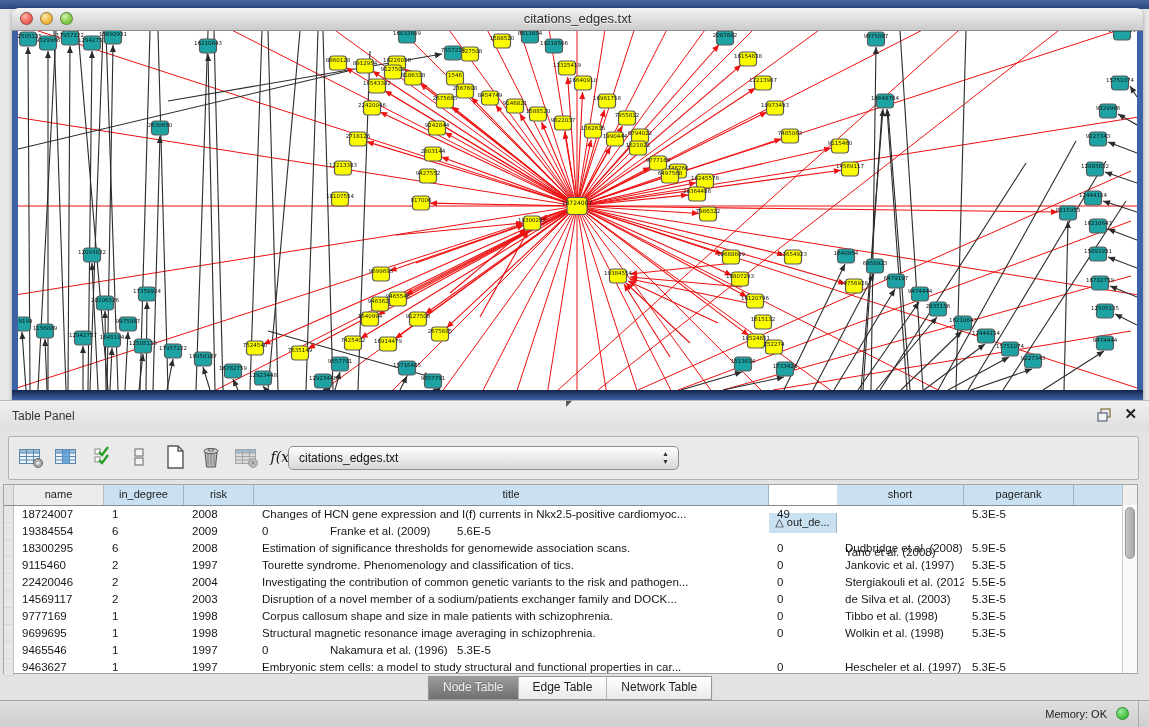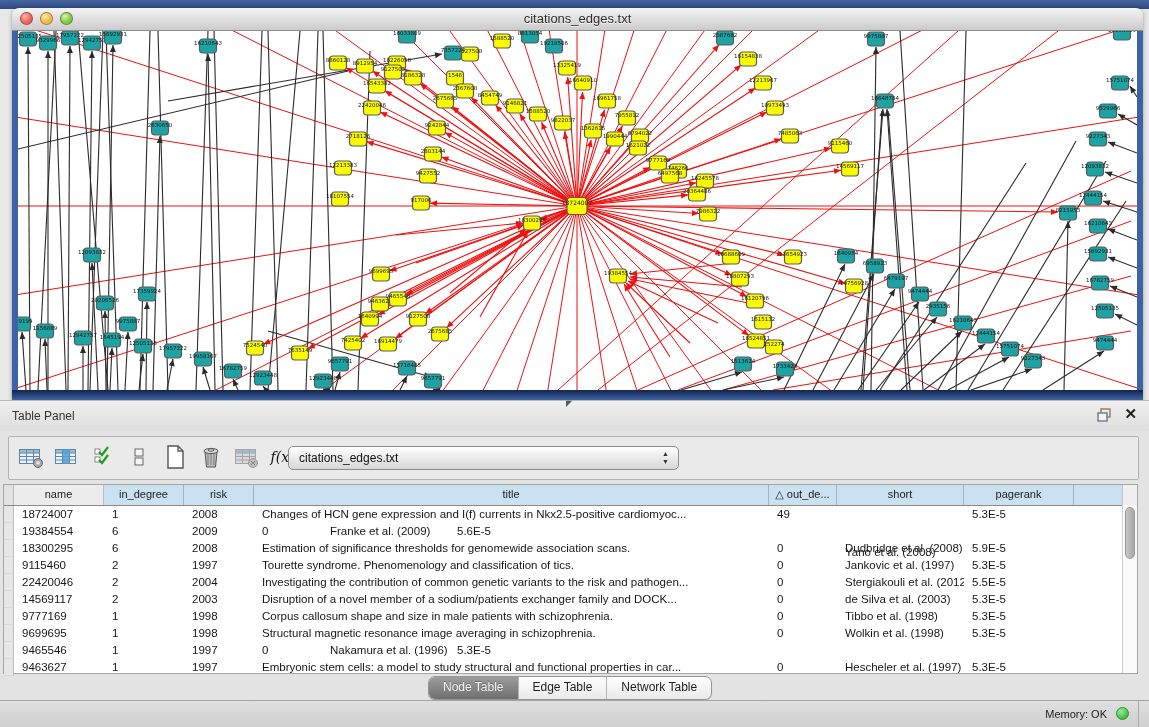--- a/index.html
+++ b/index.html
@@ -49,21 +49,21 @@
   .hc.sb{background:#efefef;border-left:1px solid #c2c2c2;border-right:none;}
   #tbody{position:relative;}
   .tr{display:flex;height:17px;}
   .td{box-sizing:border-box;height:17px;font-size:11.5px;color:#161616;line-height:16px;
     padding-left:8px;overflow:hidden;white-space:nowrap;}
   .td.rowhdr{background:#e6e6e6;border-right:1px solid #bfbfbf;border-bottom:1px solid #d8d8d8;padding:0;}
   #vscroll{position:absolute;right:0;top:20px;width:15px;height:168px;background:#fafafa;border-left:1px solid #cfcfcf;box-sizing:border-box;}
   #vthumb{position:absolute;left:2px;top:2px;width:10px;height:52px;border-radius:6px;
     background:linear-gradient(90deg,#c6c6c6,#a7a7a7);border:1px solid #9a9a9a;box-sizing:border-box;}
   
-  #tabbar{position:absolute;left:428px;top:275px;height:22px;display:flex;border:1px solid #979797;border-radius:7px;overflow:hidden;
+  #tabbar{position:absolute;left:428px;top:275px;height:22px;display:flex;border:1px solid #979797;border-radius:0;overflow:hidden;
     background:linear-gradient(#ffffff,#e9e9e9);box-shadow:0 1px 1px rgba(0,0,0,.15);align-items:flex-end;}
   .seg{height:22px;box-sizing:border-box;font-size:12px;color:#1d1d1d;text-align:center;line-height:21px;
     border-right:1px solid #b5b5b5;padding:0 14px;}
   .seg:last-child{border-right:none;}
   .seg.sel{background:linear-gradient(#9d9d9d,#6f6f6f);color:#f2f2f2;text-shadow:0 -1px 0 rgba(0,0,0,.25);}
   
   #statusbar{position:absolute;left:0;top:700px;width:1149px;height:27px;background:linear-gradient(#dfdfdf,#cfcfcf);border-top:1px solid #a2a2a2;box-sizing:border-box;}
   #memlabel{position:absolute;right:42px;top:7px;font-size:11px;color:#1c1c1c;}
   #memdot{position:absolute;right:20px;top:6px;width:13px;height:13px;border-radius:50%;
     background:radial-gradient(circle at 35% 30%,#9fe89f,#3fbf3f 70%);border:1px solid #2f8f2f;box-sizing:border-box;}
@@ -940,21 +940,21 @@
       </div>
     </div>
 
     <div id="dtable">
       <div id="thead">
           <div class="hc hdr0" style="width: 10px;"></div>
           <div class="hc gray" style="width: 90px;">name</div>
           <div class="hc " style="width: 80px;">in_degree</div>
           <div class="hc " style="width: 70px;">risk</div>
           <div class="hc " style="width: 515px;">title</div>
-          <div class="hc " style="width: 68px;">△ out_de...</div>
+          <div class="hc " style="width: 68px; margin-top: 28px;">△ out_de...</div>
           <div class="hc " style="width: 127px;">short</div>
           <div class="hc " style="width: 110px;">pagerank</div>
           <div class="hc fill" style="flex: 1 1 0%;"></div>
           <div class="hc sb" style="width: 15px;"></div>
         </div>
       <div id="tbody">
           <div class="tr">
             <div class="td rowhdr" style="width: 10px;"></div>
             <div class="td" style="width: 90px;">18724007</div>
             <div class="td" style="width: 80px;">1</div>

